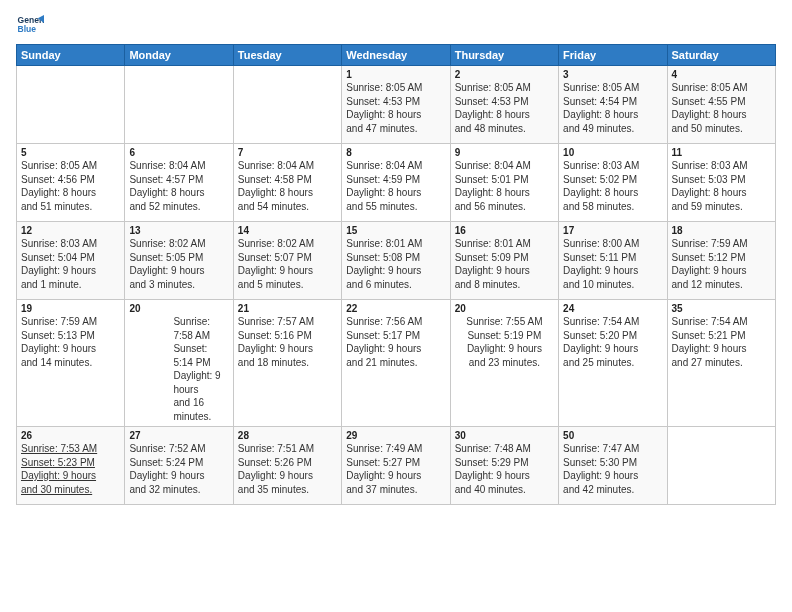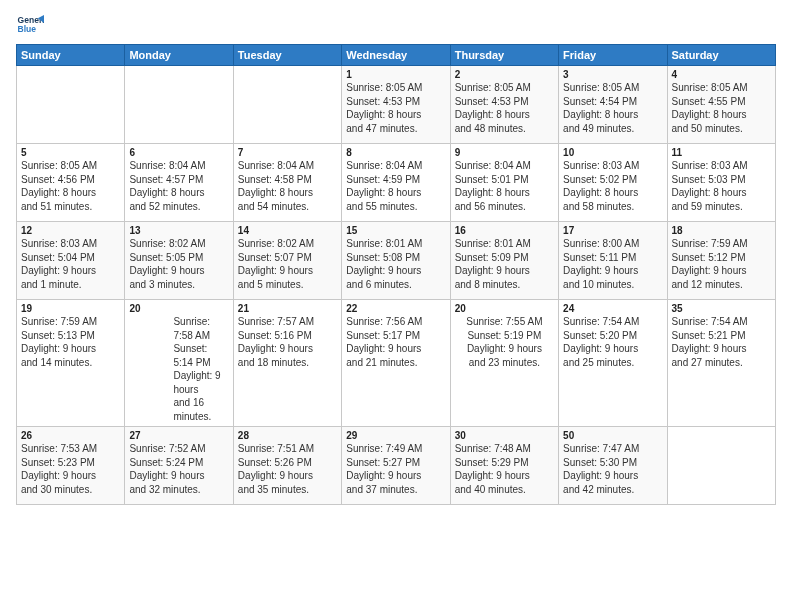--- a/index.html
+++ b/index.html
@@ -298,21 +298,21 @@
             <span class="day-num">35</span>
             <div class="cell-content" style="white-space: pre-line;">Sunrise: 7:54 AM
 Sunset: 5:21 PM
 Daylight: 9 hours
 and 27 minutes.</div>
           </td>
         </tr>
         <tr>
           <td>
             <span class="day-num">26</span>
-            <div class="cell-content" style="white-space: pre-line;">Sunrise: 7:53 AM
+            <div class="cell-content" style="white-space: pre-line; text-decoration: underline;">Sunrise: 7:53 AM
 Sunset: 5:23 PM
 Daylight: 9 hours
 and 30 minutes.</div>
           </td>
           <td>
             <span class="day-num">27</span>
             <div class="cell-content" style="white-space: pre-line;">Sunrise: 7:52 AM
 Sunset: 5:24 PM
 Daylight: 9 hours
 and 32 minutes.</div>

